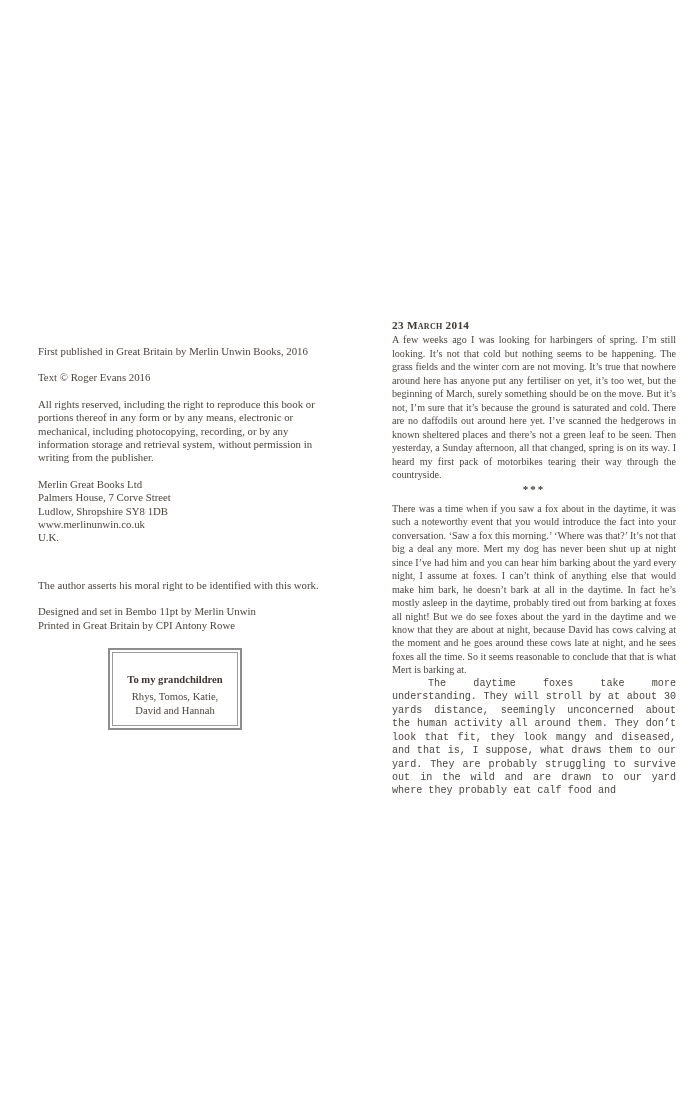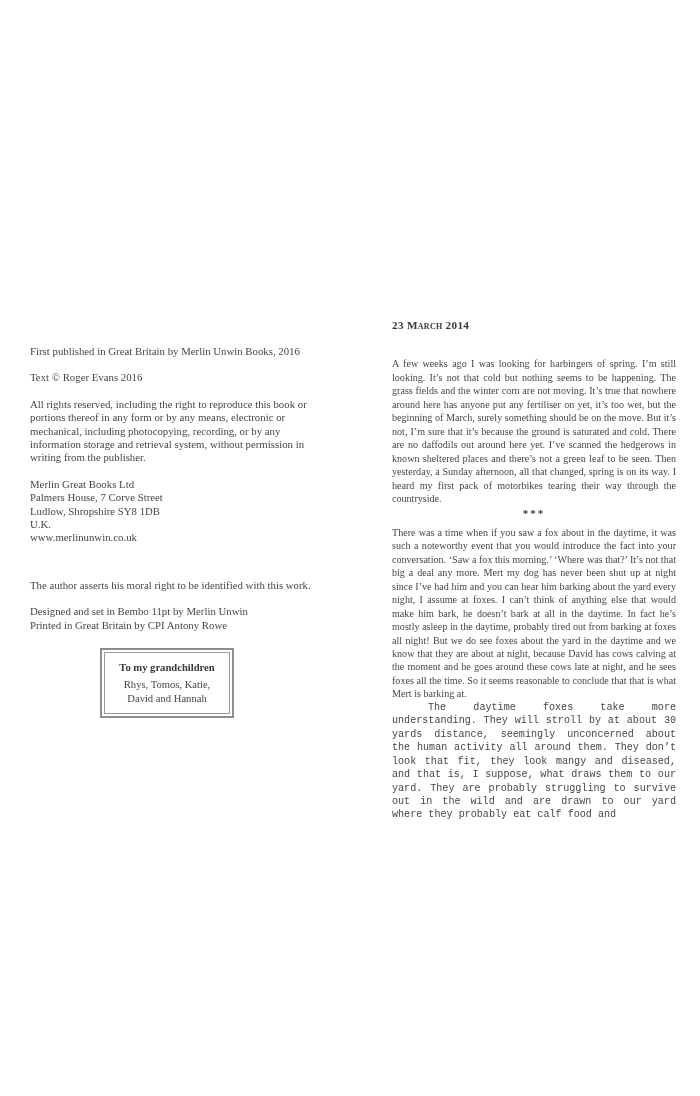--- a/index.html
+++ b/index.html
@@ -13,42 +13,42 @@
     position: relative;
     font-family: "Liberation Serif", "DejaVu Serif", serif;
     color: #4b453d;
     overflow: hidden;
   }
   .spread { position: absolute; inset: 0; }
 
   
   .left-page {
     position: absolute;
-    left: 30px;
+    left: 38px;
     top: 345px;
     width: 304px;
     font-size: 10.8px;
     line-height: 13.4px;
   }
   .left-page .block { margin: 0 0 13px 0; }
   .left-page .line { white-space: nowrap; }
   .left-page .para { margin: 0 0 13px 0; }
   .address { margin-left: 80px; }
   .moral { margin-top: 34px; margin-bottom: 13px; }
 
   .dedication-outer {
     margin: 16px 0 0 70px;
     width: 126px;
     border: 2px solid #8d8d8d;
     padding: 2px;
     background: #ffffff;
   }
   .dedication-inner {
     border: 1px solid #9a9a9a;
-    padding: 8px 4px 7px 4px;
+    padding: 20px 4px 7px 4px;
     text-align: center;
     font-size: 10.6px;
     line-height: 14px;
   }
   .dedication-title {
     font-weight: bold;
     color: #3d372f;
     margin-bottom: 3px;
   }
 
@@ -60,21 +60,21 @@
     width: 284px;
     font-size: 10.1px;
     line-height: 13.45px;
     text-align: justify;
   }
   .date-heading {
     font-size: 11.2px;
     font-weight: bold;
     font-variant: small-caps;
     color: #3d372f;
-    margin: 0 0 25px 0;
+    margin: 0 0 1px 0;
     text-align: left;
     letter-spacing: 0.3px;
   }
   .jpara { margin: 0; }
   .jpara.indent { text-indent: 36px; font-family: Liberation Mono, monospace; }
   .separator {
     text-align: center;
     font-weight: bold;
     letter-spacing: 2px;
     font-size: 11px;
@@ -94,22 +94,22 @@
     </div>
 
     <div class="block line">Text © Roger Evans 2016</div>
 
     <p class="para">All rights reserved, including the right to reproduce this book or portions thereof in any form or by any means, electronic or mechanical, including photocopying, recording, or by any information storage and retrieval system, without permission in writing from the publisher.</p>
 
     <div class="block address">
       <div class="line">Merlin Great Books Ltd</div>
       <div class="line">Palmers House, 7 Corve Street</div>
       <div class="line">Ludlow, Shropshire SY8 1DB</div>
+      <div class="line">www.merlinunwin.co.uk</div>
       <div class="line">U.K.</div>
-      <div class="line">www.merlinunwin.co.uk</div>
     </div>
 
     <div class="moral line">The author asserts his moral right to be identified with this work.</div>
 
     <div class="block">
       <div class="line">Designed and set in Bembo 11pt by Merlin Unwin</div>
       <div class="line">Printed in Great Britain by CPI Antony Rowe</div>
     </div>
 
 

